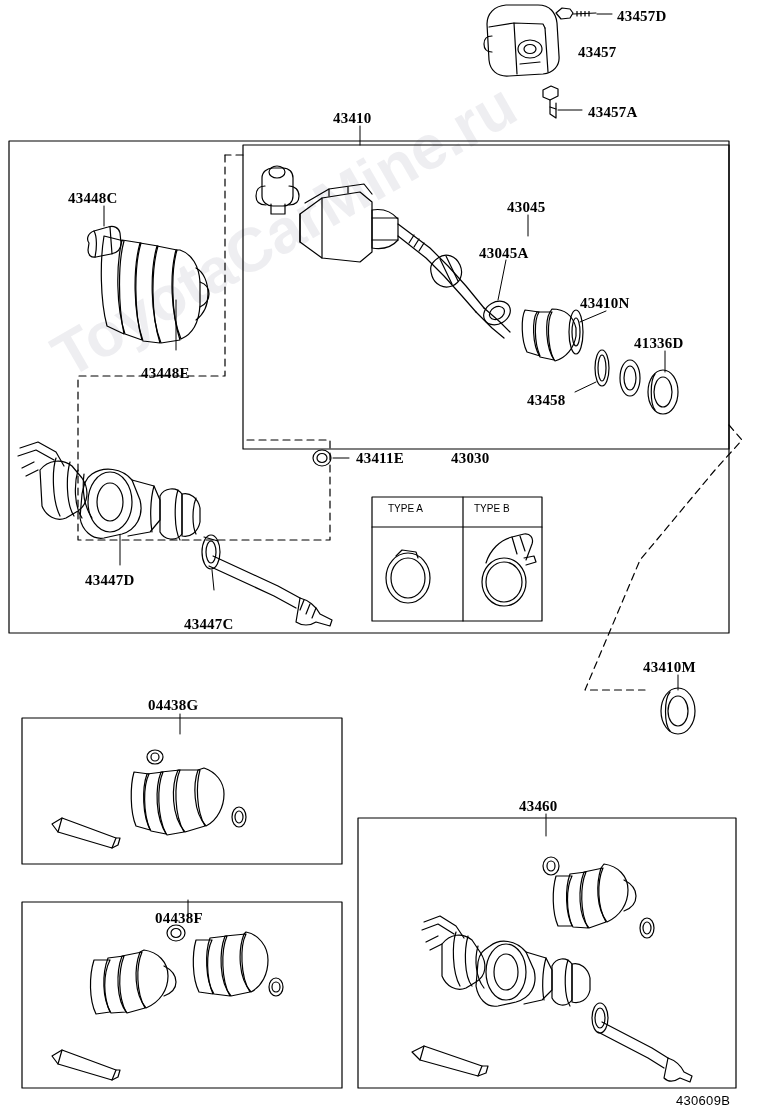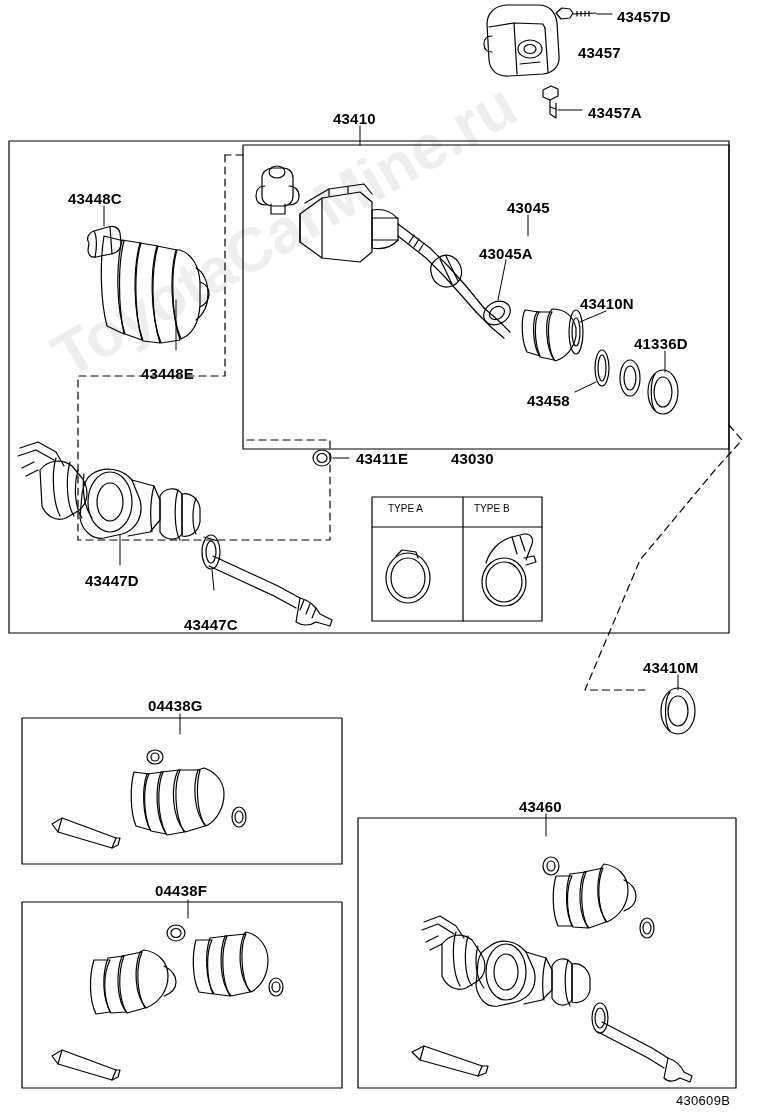--- a/index.html
+++ b/index.html
@@ -12,21 +12,21 @@
   }
   #page {
     position: relative;
     width: 760px;
     height: 1112px;
     background: #ffffff;
     overflow: hidden;
   }
   .label {
     position: absolute;
-    font-family: Liberation Sans, sans-serif;
+    font-family: Liberation Serif, serif;
     font-size: 15px;
     font-weight: bold;
     color: #000000;
     white-space: nowrap;
     letter-spacing: 0.2px;
   }
   .diagcode {
     position: absolute;
     font-family: "Liberation Sans", sans-serif;
     font-size: 13px;
@@ -361,20 +361,20 @@
   <div class="label" style="left:634px; top:335px;">41336D</div>
   <div class="label" style="left:141px; top:357px;margin-top:8px;">43448E</div>
   <div class="label" style="left:527px; top:392px;">43458</div>
   <div class="label" style="left:356px; top:450px;">43411E</div>
   <div class="label" style="left:451px; top:450px;">43030</div>
   <div class="label" style="left:85px; top:572px;">43447D</div>
   <div class="label" style="left:184px; top:616px;">43447C</div>
   <div class="label" style="left:643px; top:659px;">43410M</div>
   <div class="label" style="left:148px; top:697px;">04438G</div>
   <div class="label" style="left:519px; top:798px;">43460</div>
-  <div class="label" style="left:155px; top:882px;">04438F</div>
+  <div class="label" style="left:155px; top:910px;">04438F</div>
 
   <div class="typecell" style="left:388px; top:503px;">TYPE A</div>
   <div class="typecell" style="left:474px; top:503px;">TYPE B</div>
 
   <div class="diagcode" style="left:676px; top:1093px;">430609B</div>
 
 </div>
 
 </body></html>

